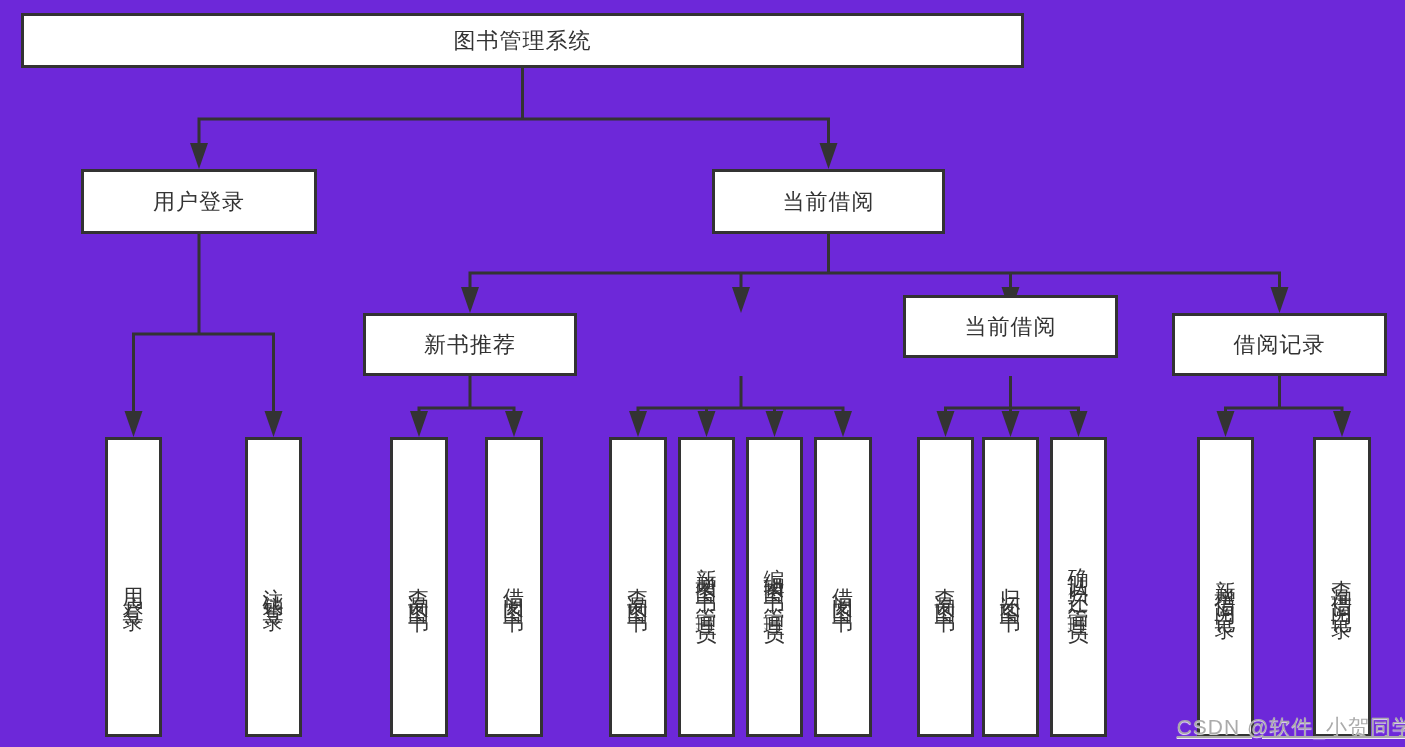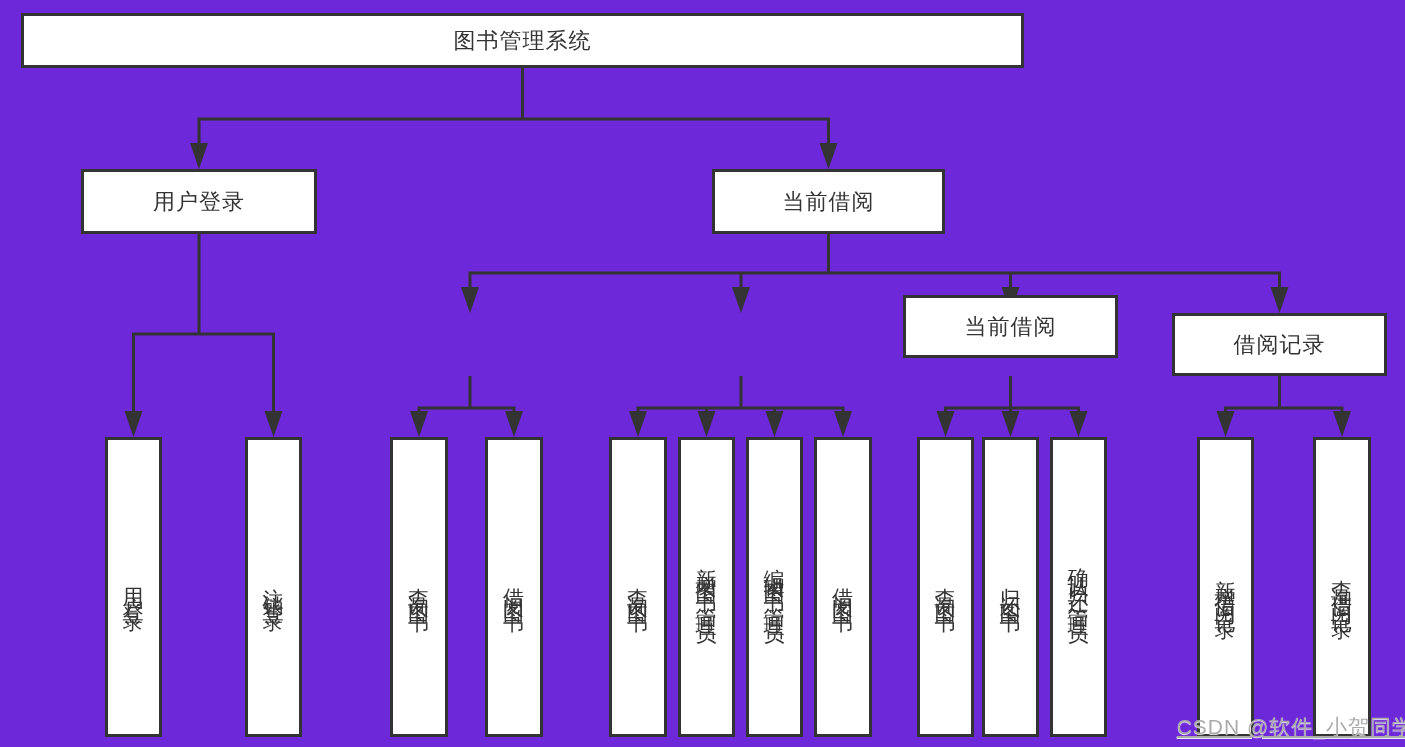--- a/index.html
+++ b/index.html
@@ -91,20 +91,21 @@
       <polygon points="1216.5,411 1234.5,411 1225.5,437"></polygon>
       <polygon points="1333,411 1351,411 1342,437"></polygon>
     </g>
   </svg>
 
   <div class="node h-node" style="left:21px;top:13px;width:1003px;height:55px">图书管理系统</div>
 
   <div class="node h-node" style="left:81px;top:169px;width:236px;height:65px">用户登录</div>
   <div class="node h-node" style="left:712px;top:169px;width:233px;height:65px">当前借阅</div>
 
+  <div class="node h-node" style="left:363px;top:313px;width:214px;height:63px">新书推荐</div>
   <div class="node h-node" style="left:903px;top:295px;width:215px;height:63px">当前借阅</div>
   <div class="node h-node" style="left:1172px;top:313px;width:215px;height:63px">借阅记录</div>
 
   <div class="node leaf" style="left:105px;top:437px;width:57px;height:300px">用户登录</div>
   <div class="node leaf" style="left:245px;top:437px;width:57px;height:300px">注销登录</div>
 
   <div class="node leaf" style="left:390px;top:437px;width:58px;height:300px">查询图书</div>
   <div class="node leaf" style="left:485px;top:437px;width:58px;height:300px">借阅图书</div>
 
   <div class="node leaf" style="left:609px;top:437px;width:58px;height:300px">查询图书</div>

